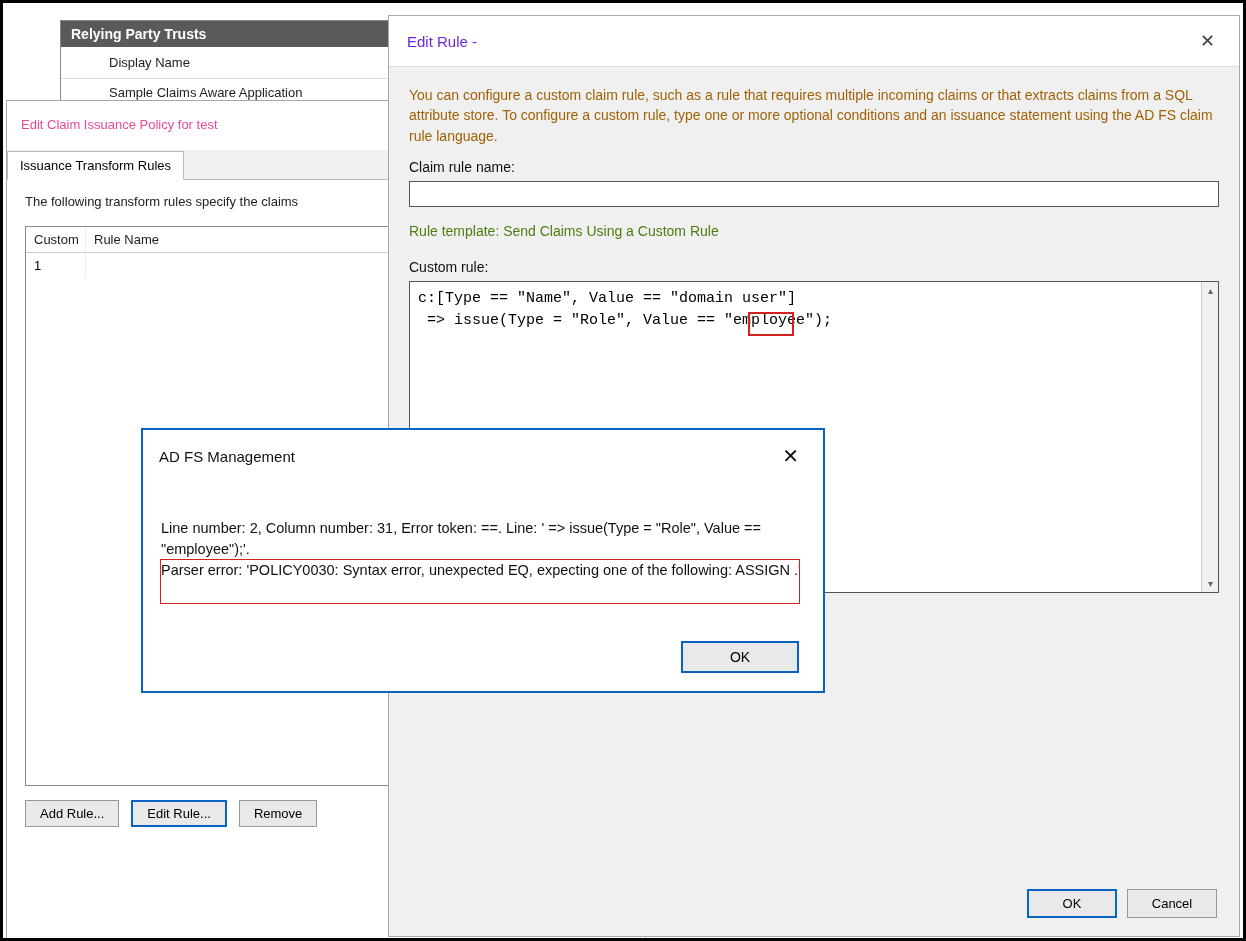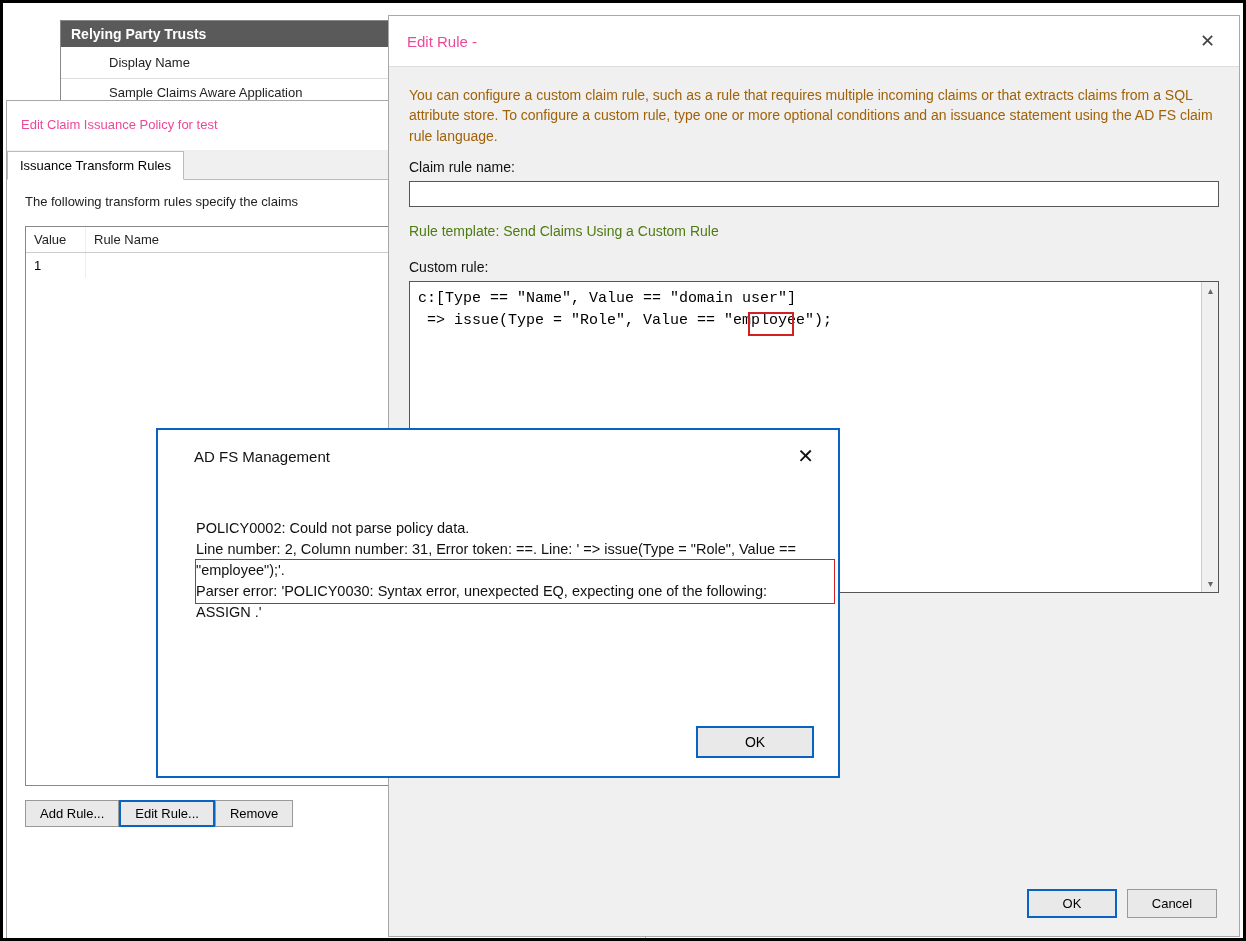--- a/index.html
+++ b/index.html
@@ -102,21 +102,21 @@
   }
   .col-order { width: 60px; border-right: 1px solid #eee; }
   .col-name  { flex: 1; }
   .ecip-td {
     display: flex;
     font-size: 13px;
     background: #fff;
   }
   .ecip-buttons {
     display: flex;
-    gap: 0;
+    gap: 12px;
     margin-top: 14px;
   }
   .btn {
     background: #e9e9e9;
     border: 1px solid #999;
     padding: 4px 14px;
     font-size: 13px;
     font-family: inherit;
     cursor: pointer;
   }
@@ -137,21 +137,21 @@
   }
   .editrule-titlebar {
     display: flex;
     align-items: center;
     justify-content: space-between;
     background: #fff;
     padding: 10px 14px 10px 18px;
     border-bottom: 1px solid #ddd;
   }
   .editrule-titletext {
-    color: #ec4899;
+    color: #6d28d9;
     font-size: 15px;
   }
   .close-x {
     font-size: 18px;
     color: #444;
     padding: 4px 10px;
     cursor: pointer;
     font-family: Arial, sans-serif;
   }
   .editrule-body {
@@ -230,28 +230,27 @@
     right: 22px;
     bottom: 18px;
     display: flex;
     gap: 10px;
   }
   .er-footer .btn { min-width: 90px; padding: 5px 20px; }
 
   
   .msgbox {
     position: absolute;
-    left: 153px;
+    left: 138px;
     top: 425px;
     width: 684px;
-    height: 350px;
+    height: 265px;
     background: #fff;
     border: 2px solid #0a63c2;
     z-index: 50;
-    padding-left: 20px;
   }
   .msgbox-title {
     display: flex;
     justify-content: space-between;
     align-items: center;
     padding: 12px 16px 8px;
   }
   .msgbox-title-text {
     font-size: 15px;
     color: #111;
@@ -301,21 +300,21 @@
 
 <div class="ecip-window">
   <div class="ecip-title">Edit Claim Issuance Policy for test</div>
   <div class="ecip-tabbar">
     <div class="ecip-tab">Issuance Transform Rules</div>
   </div>
   <div class="ecip-content">
     <div class="ecip-desc">The following transform rules specify the claims</div>
     <div class="ecip-table">
       <div class="ecip-th">
-        <div class="col-order">Value</div>
+        <div class="col-order">Custom</div>
         <div class="col-name">Rule Name</div>
       </div>
       <div class="ecip-td">
         <div class="col-order">1</div>
         <div class="col-name"></div>
       </div>
     </div>
     <div class="ecip-buttons">
       <button class="btn">Add Rule...</button>
       <button class="btn btn-primary">Edit Rule...</button>
@@ -350,19 +349,18 @@
     <button class="btn">Cancel</button>
   </div>
 </div>
 
 <div class="msgbox">
   <div class="msgbox-title">
     <div class="msgbox-title-text">AD FS Management</div>
     <div class="msgbox-close">✕</div>
   </div>
   <div class="msgbox-body">
-    <div>POLICY0002: Could not parse policy data.</div>
     <div>Line number: 2, Column number: 31, Error token: ==. Line: ' =&gt; issue(Type = "Role", Value == "employee");'.</div>
     <div>Parser error: 'POLICY0030: Syntax error, unexpected EQ, expecting one of the following: ASSIGN .'</div>
     <div class="msg-redbox" style="left:17px; top:81px; width:640px; height:45px;"></div>
   </div>
   <button class="msgbox-ok">OK</button>
 </div>
 
 </body></html>

